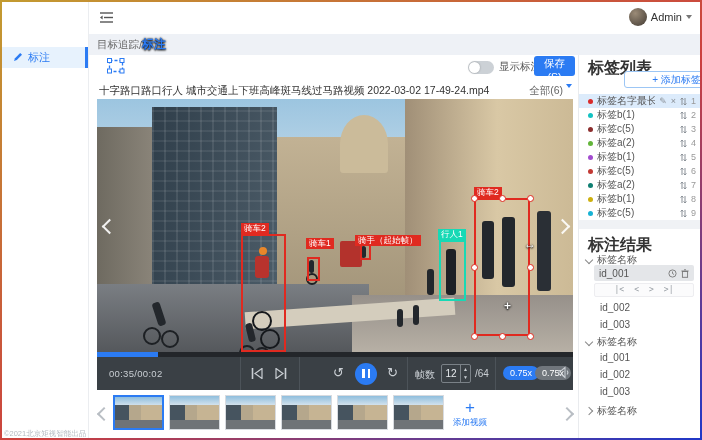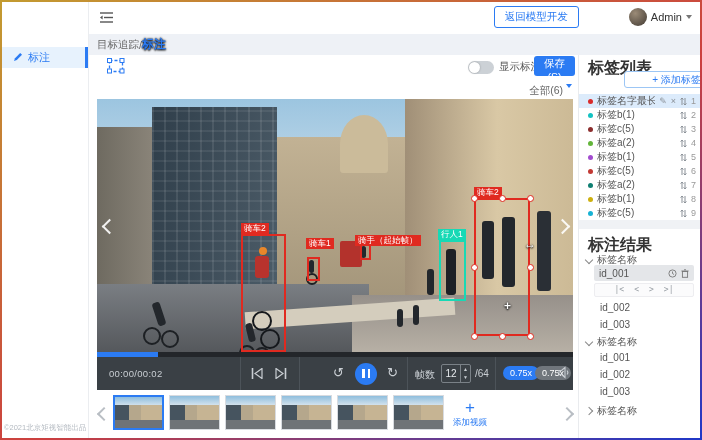--- a/index.html
+++ b/index.html
@@ -6,21 +6,21 @@
   .app{position:relative;width:702px;height:440px;overflow:hidden;background:#fff;
        font-family:"Liberation Sans",sans-serif;-webkit-font-smoothing:antialiased;}
   .frame{position:absolute;inset:0;pointer-events:none;z-index:60;border:2px solid transparent;
          border-image:linear-gradient(150deg,#c39b30,#cc3f3f 55%,#2038c8) 1;}
   
   .sidebar{position:absolute;left:0;top:0;width:88px;height:440px;background:#fff;border-right:1px solid #ebedf0;z-index:5;}
   .logo{height:33px;line-height:33px;padding-left:9px;font-size:15px;font-weight:bold;letter-spacing:.5px;border-bottom:1px solid #eef0f2;color:#1f1f1f;}
   .lg-teal{color:#00bfa0;} .lg-blue{color:#2a6df5;}
   .side-item{position:absolute;left:0;top:47px;right:0;height:21px;background:#e7f2fd;border-right:3px solid #2b7bf3;
              display:flex;align-items:center;gap:5px;padding-left:13px;color:#2b7bf3;font-size:11px;cursor:pointer;}
-  .side-foot{position:absolute;left:4px;bottom:7px;font-size:7.5px;color:#b4bac1;white-space:nowrap;}
+  .side-foot{position:absolute;left:4px;bottom:1px;font-size:7.5px;color:#b4bac1;white-space:nowrap;}
   
   .topbar{position:absolute;left:88px;top:0;width:614px;height:34px;background:#fff;display:flex;align-items:center;z-index:4;}
   .fold{margin-left:12px;cursor:pointer;display:flex;}
   .top-right{margin-left:auto;display:flex;align-items:center;gap:8px;padding-right:10px;}
   .back-btn{border:1px solid #2b7bf3;color:#2b7bf3;background:#fff;border-radius:3px;font-size:10.5px;
             padding:3px 10px;cursor:pointer;font-family:inherit;}
   .avatar{width:18px;height:18px;border-radius:50%;background:radial-gradient(circle at 35% 30%,#9b8b77,#5c5247 70%,#3c352e);}
   .user{font-size:11px;color:#333;display:flex;align-items:center;gap:4px;cursor:pointer;padding-left:42px;}
   .caret{width:0;height:0;border-left:3.5px solid transparent;border-right:3.5px solid transparent;border-top:4px solid #777;display:inline-block;}
   .caret.blue{border-top-color:#2b7bf3;}
@@ -149,21 +149,20 @@
       <svg width="13" height="11" viewBox="0 0 13 11">
           <g stroke="#555" stroke-width="1.4">
             <line x1="0" y1="1" x2="13" y2="1"></line>
             <line x1="4" y1="5.5" x2="13" y2="5.5"></line>
             <line x1="0" y1="10" x2="13" y2="10"></line>
           </g>
           <path d="M2.6 3.5 L0 5.5 L2.6 7.5 Z" fill="#555"></path>
         </svg>
     </span>
     <div class="top-right">
-      <button class="back-btn">返回模型开发</button>
       <div class="user">
         <span class="avatar"></span>
         <span>Admin</span>
         <span class="caret"></span>
       </div>
     </div>
   </div>
 
   <div class="crumbs">
     <span>目标追踪</span>
@@ -184,20 +183,21 @@
       </svg>
   </span>
   <div class="toggle-wrap">
     <span class="toggle">
         <span class="knob"></span>
       </span>
     <span>显示标注</span>
   </div>
   <button class="save-btn">保存(S)</button>
 
+  <div class="vid-title">十字路口路口行人 城市交通上下班高峰斑马线过马路视频 2022-03-02 17-49-24.mp4</div>
   <div class="filter">
     <span>全部(6)</span>
     <span class="caret blue"></span>
   </div>
 
   <div class="canvas">
 
     <div class="sky"></div>
     <div class="bld-fl"></div>
     <div class="bld-l"></div>
@@ -256,21 +256,21 @@
     <span class="cur" style="left:427px;top:138px">↔</span>
 
     <span class="chev l" style="left:7px;top:122px"></span>
     <span class="chev r" style="left:460px;top:122px"></span>
   </div>
 
   <div class="progress">
       <div class="progress-fill"></div>
     </div>
   <div class="ctrl">
-    <span class="time">00:00/00:02</span>
+    <span class="time">00:35/00:02</span>
     <span class="csep" style="left:143px"></span>
     <span class="cico" style="left:154px;top:11px">
       <svg width="12" height="11" viewBox="0 0 12 11">
           <line x1="1.5" y1="0" x2="1.5" y2="11" stroke="#c9ced3" stroke-width="1.6"></line>
           <path d="M11 0.5 L4 5.5 L11 10.5 Z" fill="none" stroke="#c9ced3" stroke-width="1.2"></path>
         </svg>
     </span>
     <span class="cico" style="left:178px;top:11px">
       <svg width="12" height="11" viewBox="0 0 12 11">
           <line x1="10.5" y1="0" x2="10.5" y2="11" stroke="#c9ced3" stroke-width="1.6"></line>

